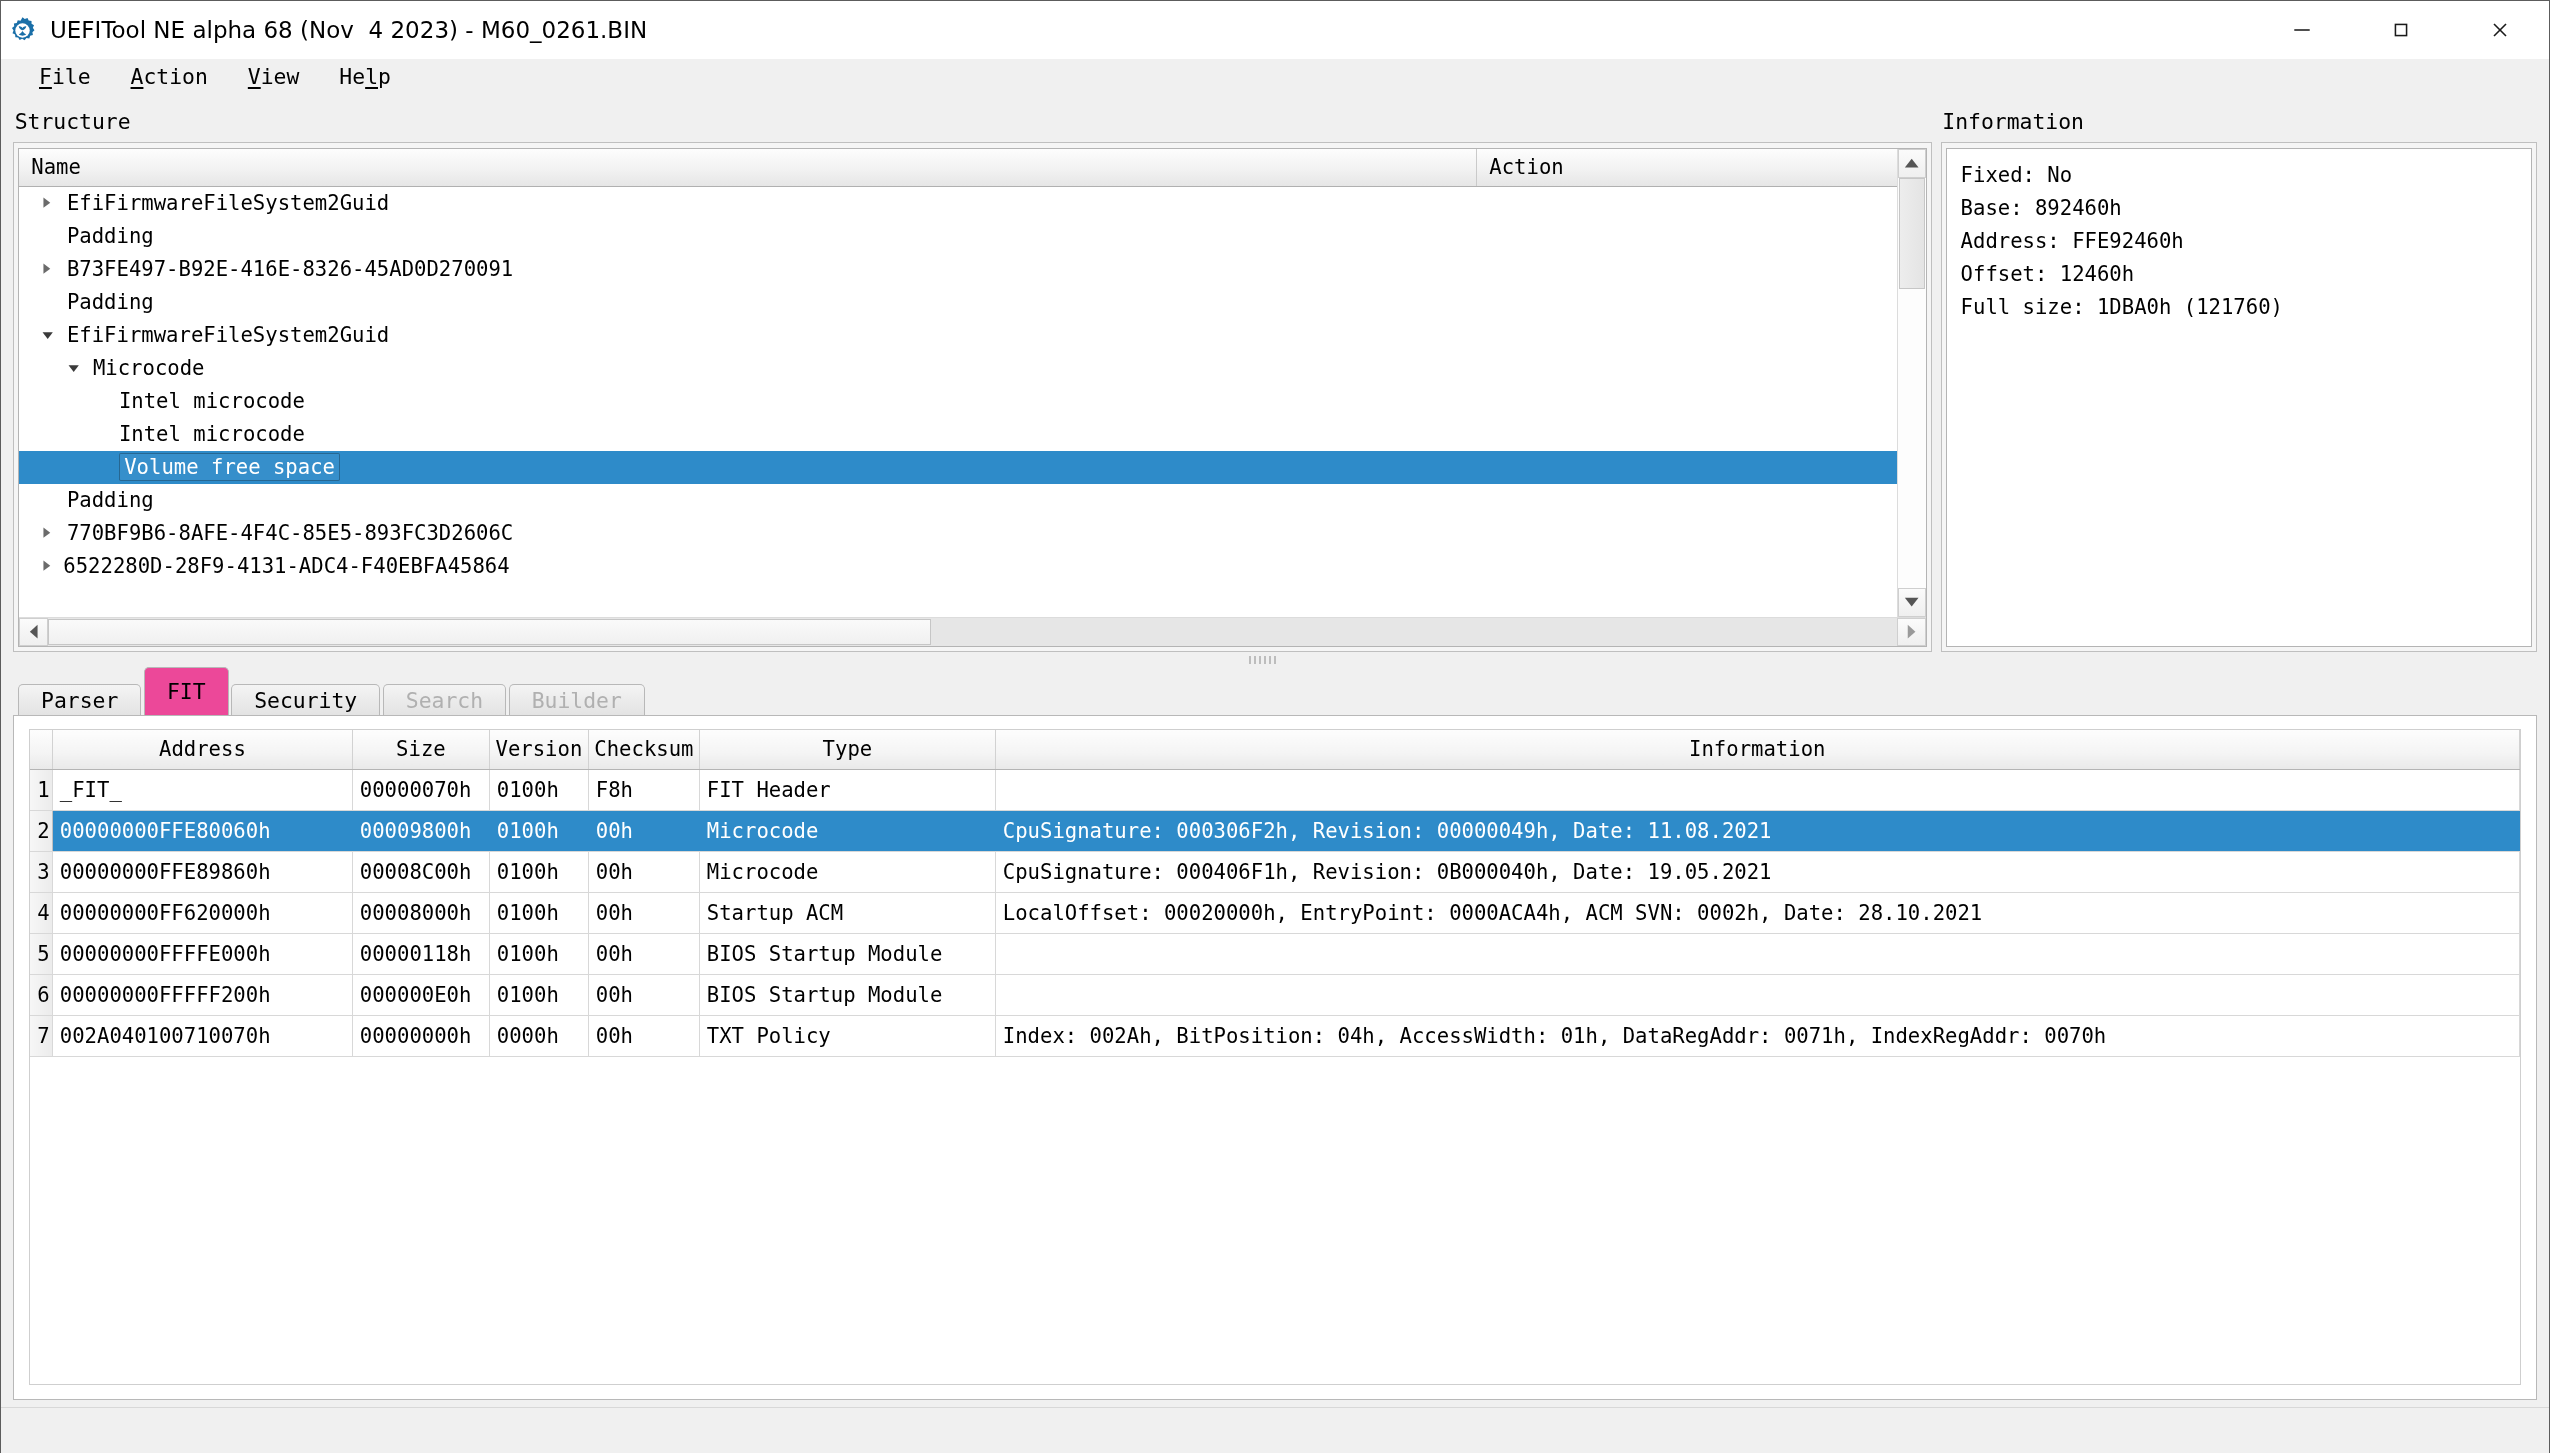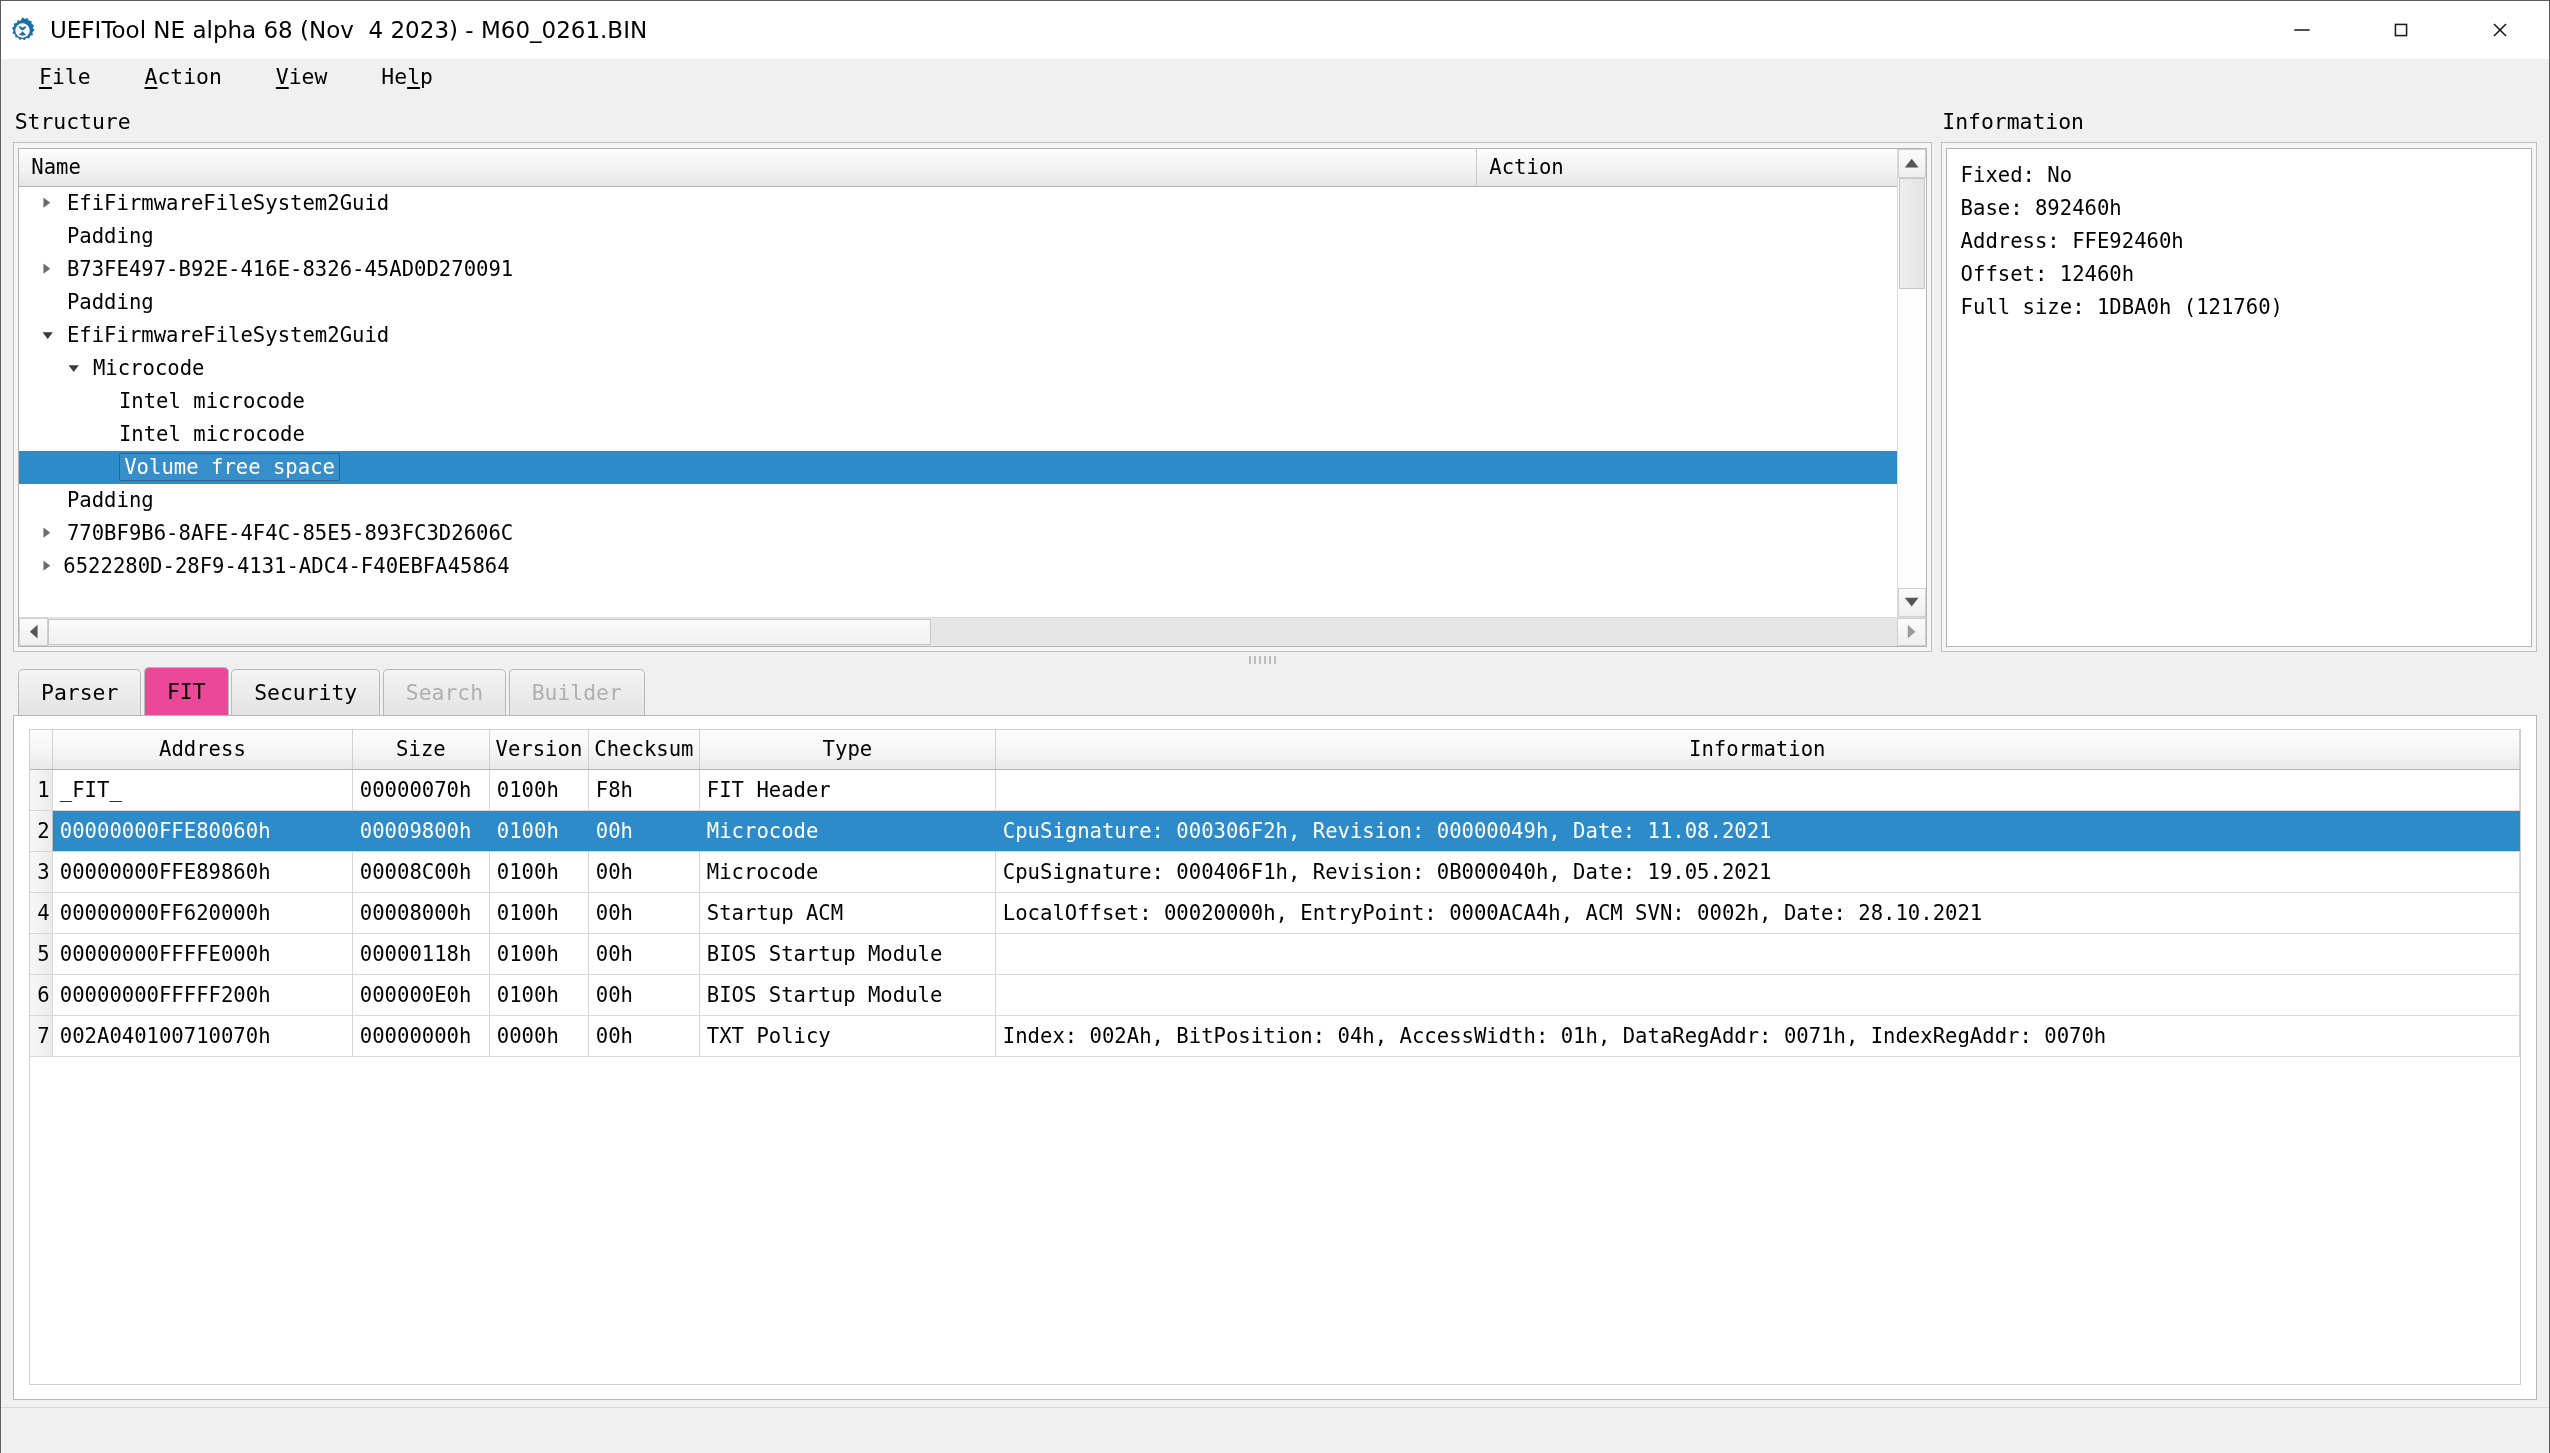--- a/index.html
+++ b/index.html
@@ -57,21 +57,21 @@
   .win-btn svg { display: block; }
 
   
   .menubar {
     height: 36px;
     background: #f0f0f0;
     display: flex;
     align-items: center;
     padding-left: 19px;
     flex: 0 0 auto;
-    gap: 16px;
+    gap: 2px;
   }
   .menu-item {
     font-family: "DejaVu Sans Mono", monospace;
     font-size: 21.4px;
     color: #000000;
     padding: 2.6px 19px 2.6px 19px;
     white-space: pre;
     line-height: 1;
   }
   .menu-item u { text-underline-offset: 2.6px; }
@@ -242,21 +242,21 @@
     align-items: flex-end;
     height: 48px;
     flex: 0 0 auto;
     padding-left: 5.1px;
     position: relative;
     z-index: 2;
   }
   .tab {
     font-family: "DejaVu Sans Mono", monospace;
     font-size: 21.4px;
-    height: 46px;
+    height: 31px;
     display: flex; align-items: center; justify-content: center;
     padding: 0 22px;
     background: linear-gradient(to bottom,#f4f4f4,#e3e3e3);
     border: 0.9px solid #b8b8b8;
     border-bottom: none;
     border-top-left-radius: 5.1px;
     border-top-right-radius: 5.1px;
     margin-right: 2.6px;
     color: #000;
     white-space: pre;

